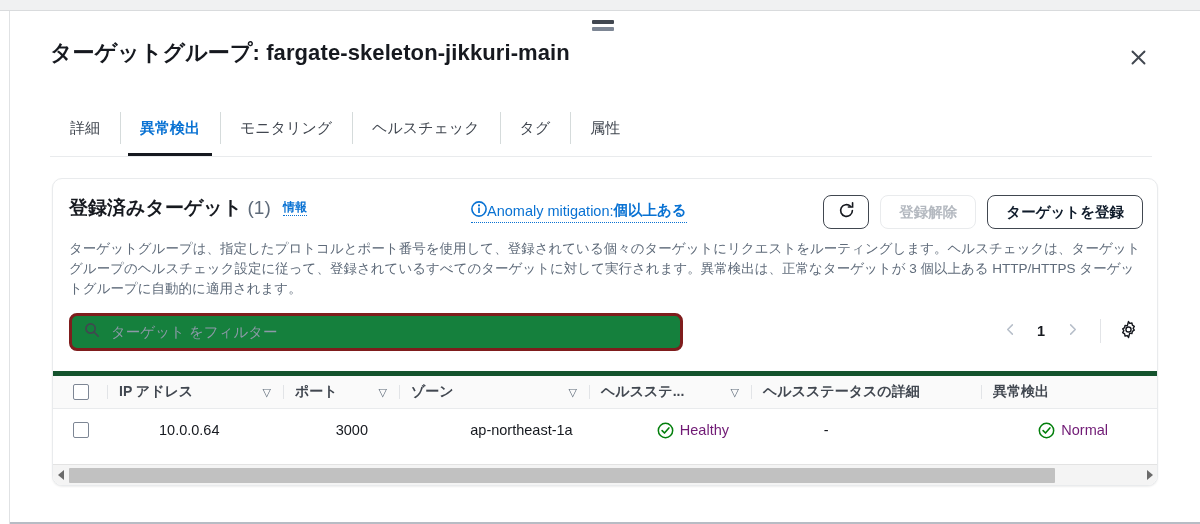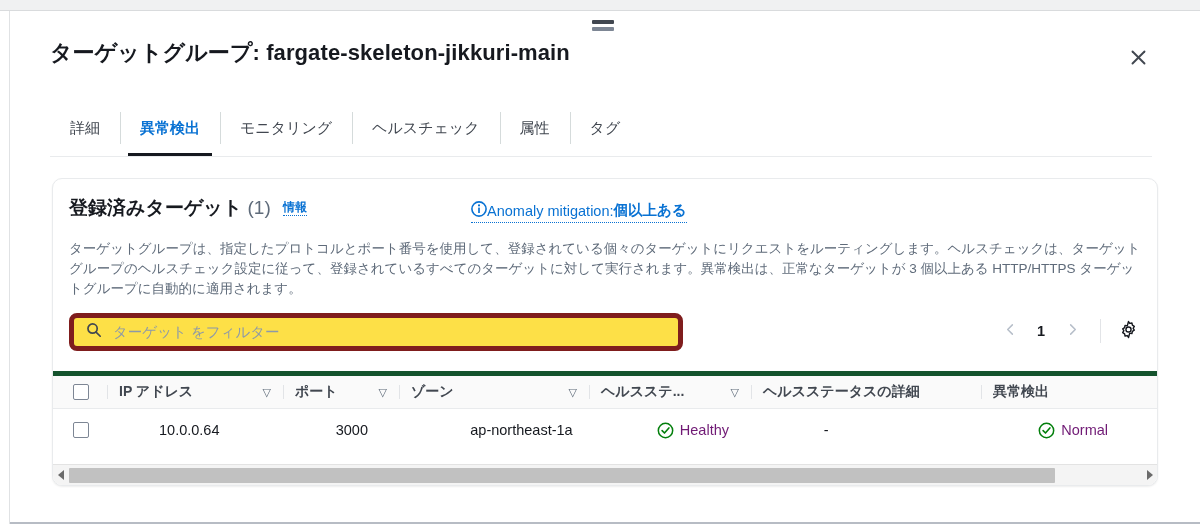--- a/index.html
+++ b/index.html
@@ -123,21 +123,21 @@
     position: absolute; left: 16px; top: 60px; width: 1078px;
     font-size: 13.5px; line-height: 20px; color: #5f6b7a;
   }
 
   
   .filter-row {
     position: absolute; left: 16px; top: 134px; width: 1074px; height: 38px;
   }
   .search-box {
     position: absolute; left: 0; top: 0; width: 614px; height: 38px;
-    border: 5px solid #7f1d1d; border-radius: 8px; background: #fde047;
+    border: 3px solid #7f1d1d; border-radius: 8px; background: #15803d;
     display: flex; align-items: center; padding: 0 12px; gap: 9px;
   }
   .search-box input {
     border: 0; outline: 0; flex: 1; height: 34px;
     font-size: 14.5px; color: #16191f; background: transparent;
     font-family: "Liberation Sans", "DejaVu Sans", sans-serif;
   }
   .search-box input::placeholder { color: #8d99a8; }
 
   .pager {
@@ -245,24 +245,24 @@
       <div class="tab active">
           <span>異常検出</span>
         </div>
       <div class="tab">
           <span>モニタリング</span>
         </div>
       <div class="tab">
           <span>ヘルスチェック</span>
         </div>
       <div class="tab">
+          <span>タグ</span>
+        </div>
+      <div class="tab">
           <span>属性</span>
-        </div>
-      <div class="tab">
-          <span>タグ</span>
         </div>
     </div>
     <div class="tabs-underline"></div>
   </div>
 
   <div class="card">
 
     <div class="card-head">
       <div class="card-title">
         <span>登録済みターゲット</span>
@@ -275,20 +275,36 @@
           <svg width="16" height="16" viewBox="0 0 16 16">
             <circle cx="8" cy="8" r="7.1" fill="none" stroke="#0972d3" stroke-width="1.6"></circle>
             <circle cx="8" cy="4.4" r="1.05" fill="#0972d3"></circle>
             <rect x="7.15" y="6.5" width="1.7" height="5.4" rx=".5" fill="#0972d3"></rect>
           </svg>
         </span>
         <span>Anomaly mitigation: </span>
           <span class="txt-b">個以上ある</span>
       </div>
 
+      <div class="head-actions">
+        <div class="btn icon-only">
+          <span>
+            <svg width="19" height="19" viewBox="0 0 20 20" fill="none" stroke="#16191f" stroke-width="1.7" stroke-linecap="round">
+              <path d="M16.2 10a6.2 6.2 0 1 1-1.95-4.5"></path>
+              <polyline points="16.4,1.9 16.4,6.3 12,6.3"></polyline>
+            </svg>
+          </span>
+        </div>
+        <div class="btn disabled">
+          <span>登録解除</span>
+        </div>
+        <div class="btn">
+          <span>ターゲットを登録</span>
+        </div>
+      </div>
     </div>
 
     <div class="card-desc">ターゲットグループは、指定したプロトコルとポート番号を使用して、登録されている個々のターゲットにリクエストをルーティングします。ヘルスチェックは、ターゲットグループのヘルスチェック設定に従って、登録されているすべてのターゲットに対して実行されます。異常検出は、正常なターゲットが 3 個以上ある HTTP/HTTPS ターゲットグループに自動的に適用されます。</div>
 
     <div class="filter-row">
       <div class="search-box">
         <span>
           <svg width="16" height="16" viewBox="0 0 18 18" fill="none" stroke="#414750" stroke-width="1.9" stroke-linecap="round">
             <circle cx="7.4" cy="7.4" r="5.2"></circle>
             <line x1="11.3" y1="11.3" x2="16" y2="16"></line>

